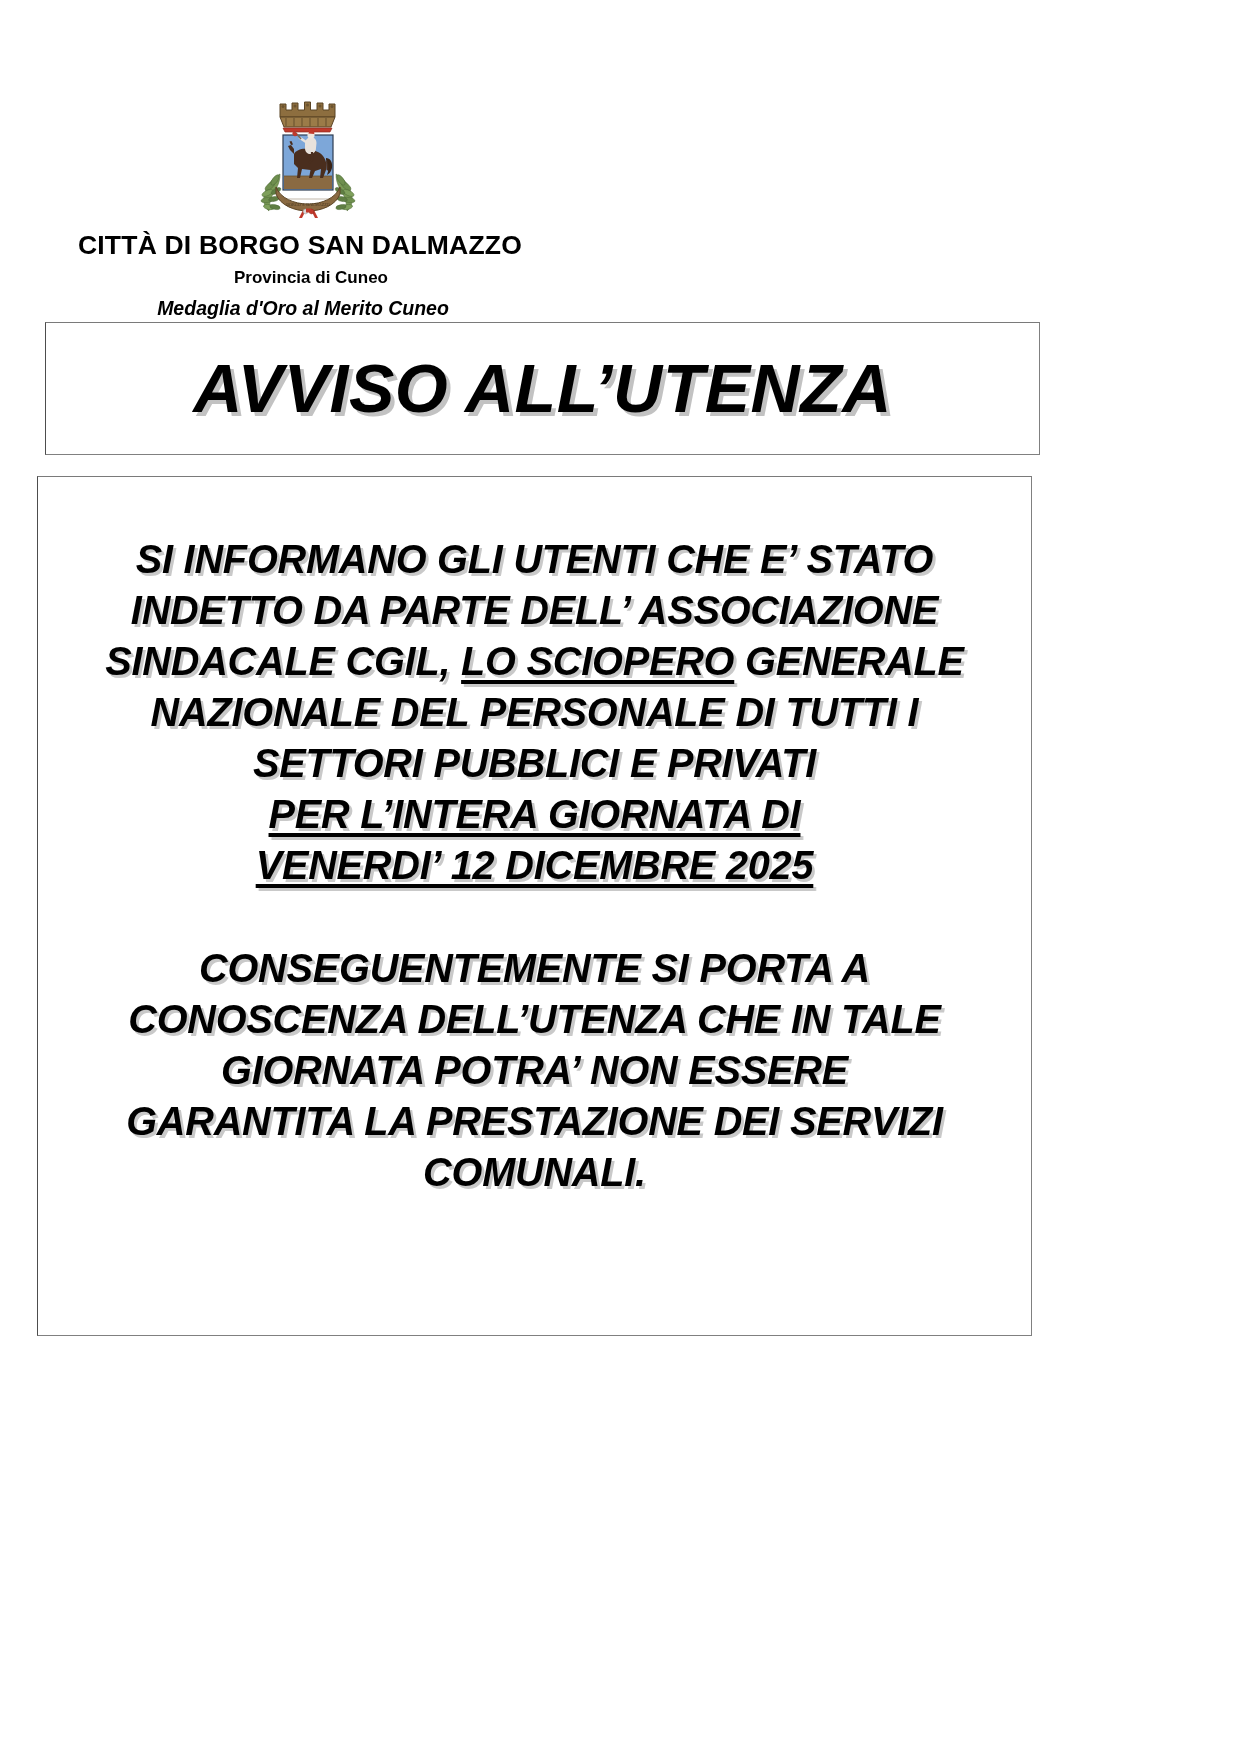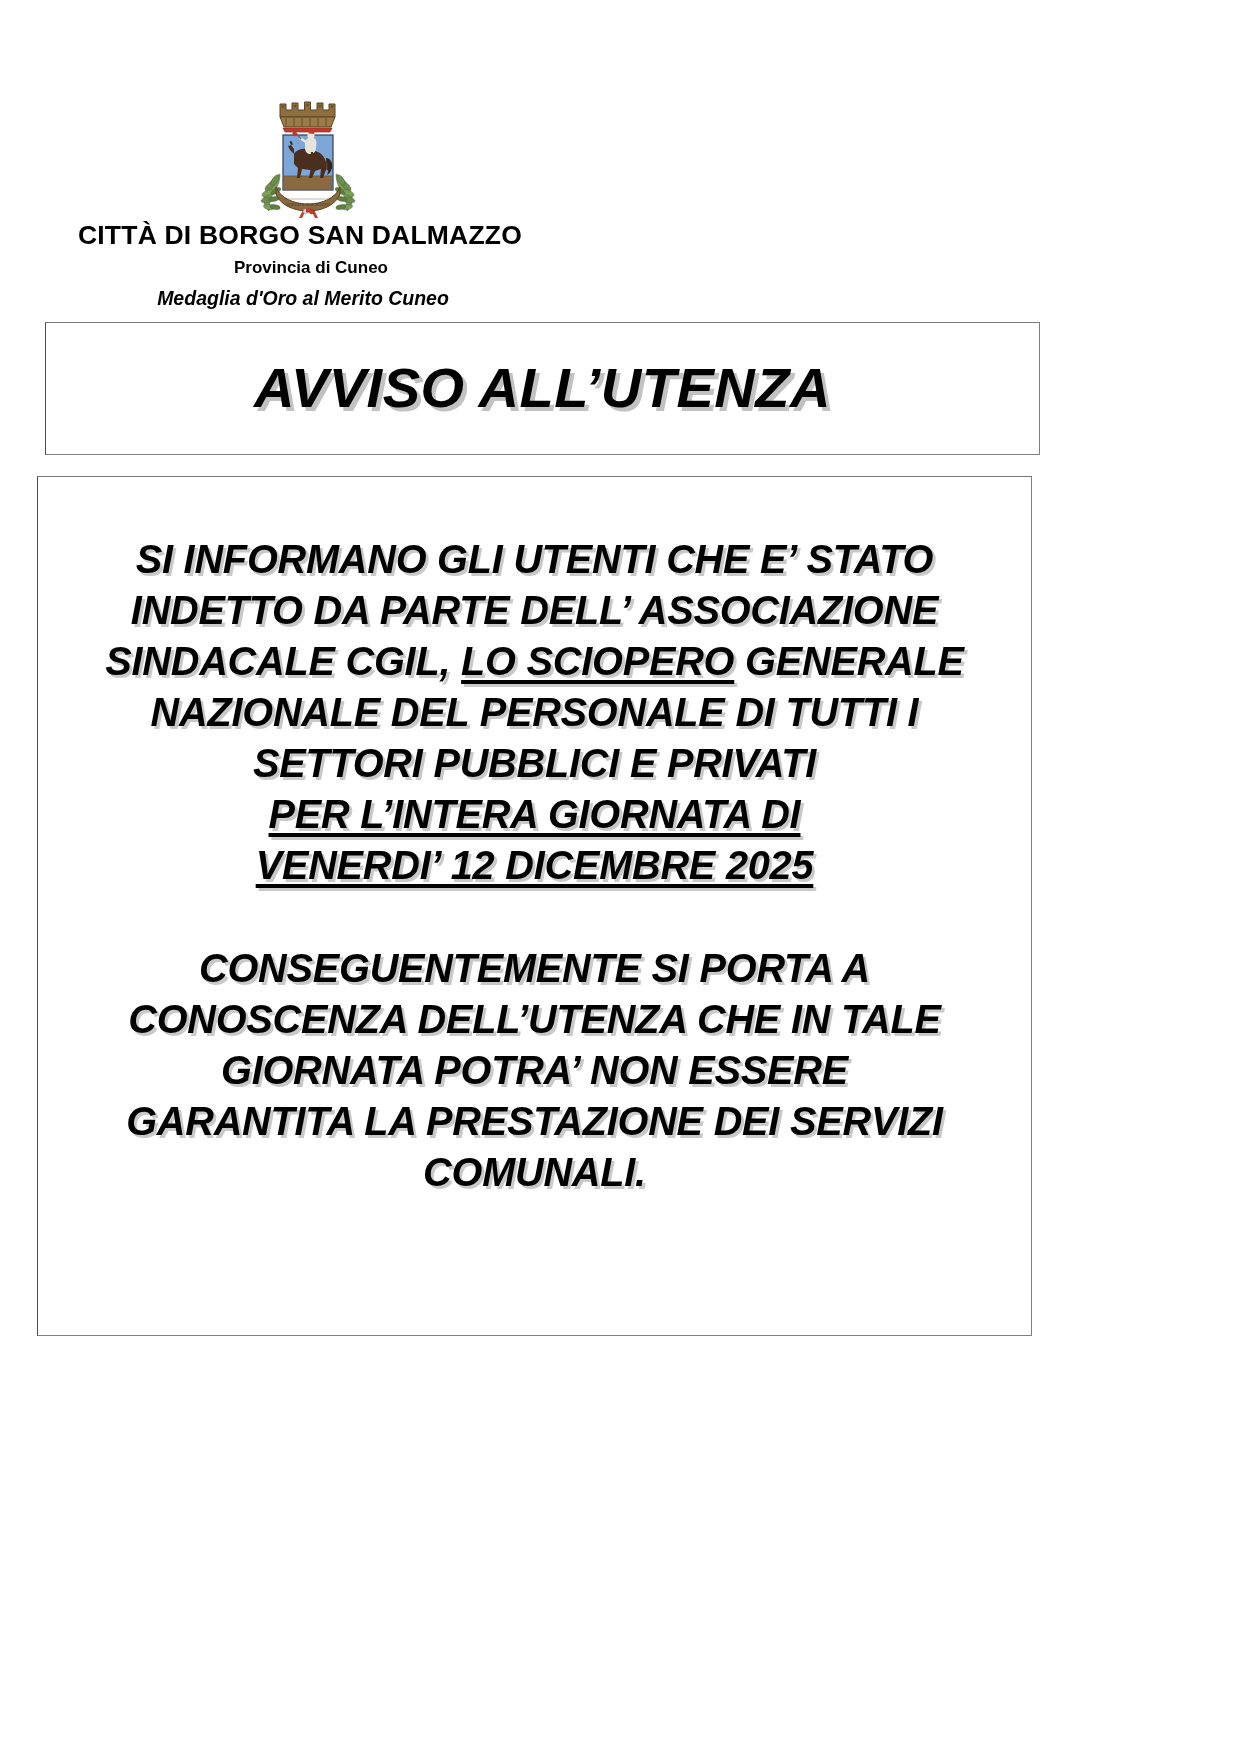--- a/index.html
+++ b/index.html
@@ -40,21 +40,21 @@
   }
   .crest {
     display: block;
     margin-left: 18px;
   }
   .lh-line1 {
     text-align: center;
     font-size: 26.5px;
     font-weight: bold;
     letter-spacing: 0.2px;
-    margin-top: 2px;
+    margin-top: 12px;
     white-space: nowrap;
   }
   .lh-line2 {
     text-align: center;
     font-size: 17px;
     font-weight: bold;
     margin-top: 7px;
     white-space: nowrap;
     padding-left: 22px;
   }
@@ -97,21 +97,21 @@
   
   .shadow-type {
     font-family: "Liberation Sans", sans-serif;
     font-weight: bold;
     font-style: italic;
     color: #000000;
     text-shadow: 3px 3px 0 #c9c9c9;
   }
 
   .title-text {
-    font-size: 56px;
+    font-size: 68px;
     letter-spacing: 0.5px;
     line-height: 1.05;
     text-align: center;
     white-space: nowrap;
     text-shadow: 4px 4px 0 #c2c2c2;
   }
 
   .body-block {
     text-align: center;
     font-size: 41.5px;

